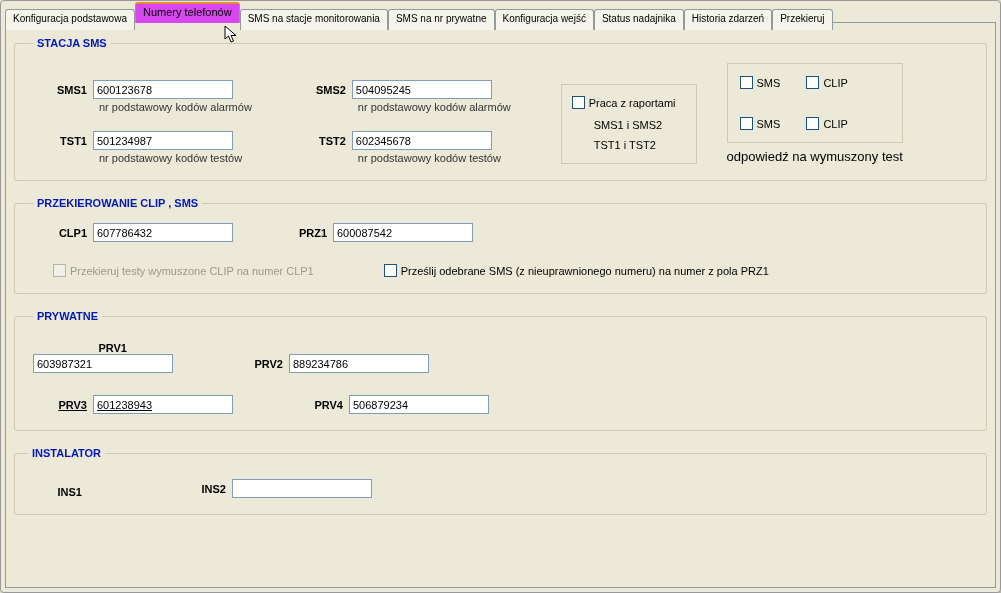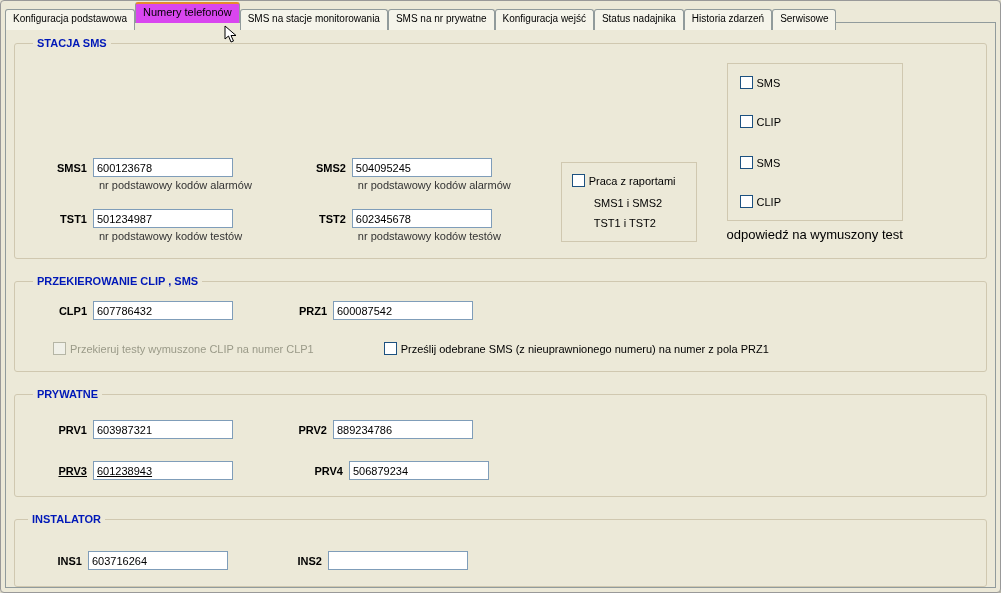--- a/index.html
+++ b/index.html
@@ -117,21 +117,21 @@
     padding: 8px 20px 8px 10px;
     margin-left: 50px;
     line-height: 20px;
   }
   .reports-box .indent { padding-left: 22px; }
   .sms-clip-box {
     border: 1px solid #d0c8b0;
     padding: 8px 12px;
     margin-left: 30px;
   }
-  .sms-clip-row { display: flex; gap: 26px; margin: 4px 0; flex-direction: column; }
+  .sms-clip-row { display: flex; gap: 26px; margin: 4px 0; }
   .resp-label {
     font-size: 13px;
     margin-left: 30px;
     margin-top: 6px;
     text-align: left;
   }
   .cursor {
     position: absolute;
     left: 223px;
     top: 24px;
@@ -145,21 +145,21 @@
 <div class="app">
 
   <div class="tabs">
     <div class="tab inactive">Konfiguracja podstawowa</div>
     <div class="tab active">Numery telefonów</div>
     <div class="tab inactive">SMS na stacje monitorowania</div>
     <div class="tab inactive">SMS na nr prywatne</div>
     <div class="tab inactive">Konfiguracja wejść</div>
     <div class="tab inactive">Status nadajnika</div>
     <div class="tab inactive">Historia zdarzeń</div>
-    <div class="tab inactive">Serwisowe</div>
+    <div class="tab inactive">Przekieruj</div>
   </div>
 
   <div class="panel">
 
     <fieldset>
       <legend>STACJA SMS</legend>
       <div class="row">
         <div class="col" style="margin-right:40px;">
           <div class="field-group">
             <span class="field-label">SMS1</span>
@@ -242,21 +242,21 @@
         <span class="checkbox-wrap">
           <span class="cb"></span>
           <span>Prześlij odebrane SMS (z nieuprawnionego numeru) na numer z pola PRZ1</span>
         </span>
       </div>
     </fieldset>
 
     <fieldset>
       <legend>PRYWATNE</legend>
       <div class="row" style="margin-top:6px;">
-        <div class="field-group" style="margin-right:40px;">
+        <div class="field-group" style="margin-right:56px;flex-direction:column;">
           <span class="field-label">PRV1</span>
           <input class="text-input" value="603987321" style="">
         </div>
         <div class="field-group">
           <span class="field-label">PRV2</span>
           <input class="text-input" value="889234786" style="">
         </div>
       </div>
       <div class="row" style="margin-top:22px;">
         <div class="field-group" style="margin-right:56px;text-decoration:underline;">
@@ -265,24 +265,23 @@
         </div>
         <div class="field-group">
           <span class="field-label">PRV4</span>
           <input class="text-input" value="506879234" style="">
         </div>
       </div>
     </fieldset>
 
     <fieldset style="margin-bottom:4px;padding-left:13px;">
       <legend>INSTALATOR</legend>
-      <div class="row" style="margin-top:12px;">
+      <div class="row" style="margin-top:6px;gap:44px;">
         <div class="field-group" style="margin-right:40px;">
           <span class="field-label">INS1</span>
-          <input class="text-input" value="603716264" style="">
         </div>
         <div class="field-group">
           <span class="field-label">INS2</span>
           <input class="text-input" value="" style="">
         </div>
       </div>
     </fieldset>
 
   </div>
 

